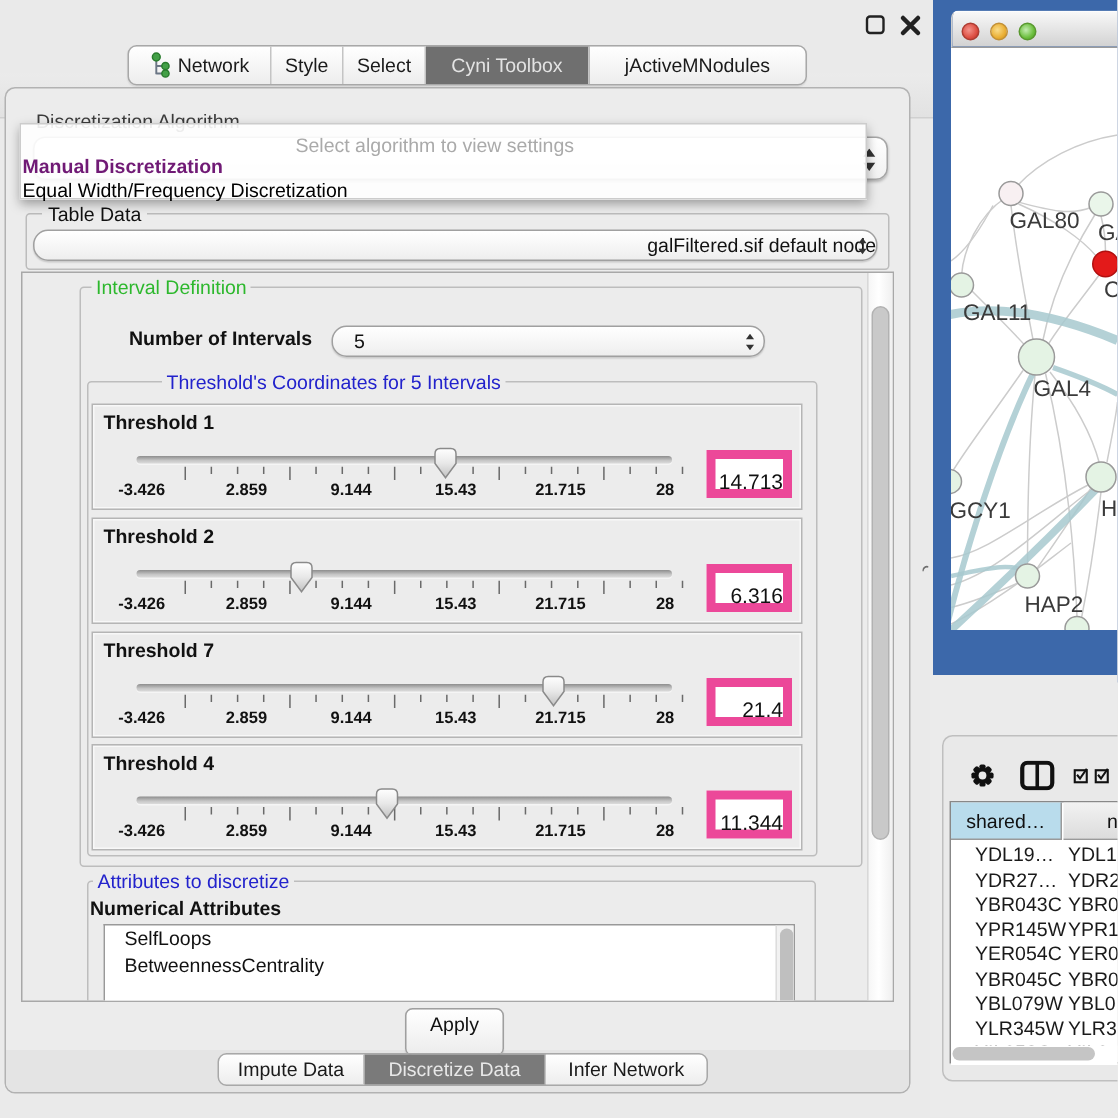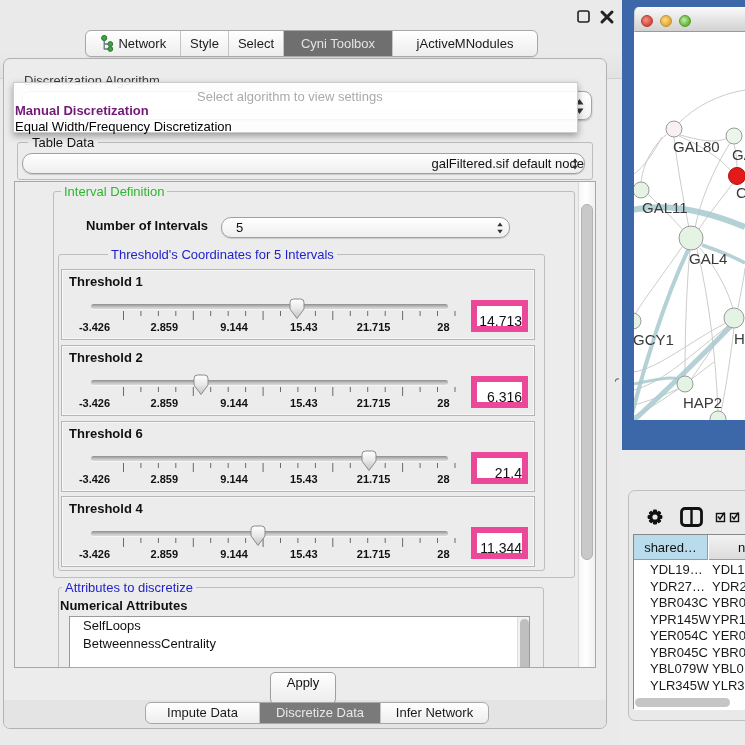--- a/index.html
+++ b/index.html
@@ -119,21 +119,21 @@
   <circle cx="4.2" cy="4" r="2.6" fill="#43a047" stroke="#2a7c2e" stroke-width="1"></circle>
   <circle cx="10.3" cy="10" r="2.4" fill="#43a047" stroke="#2a7c2e" stroke-width="1"></circle>
   <circle cx="10.3" cy="15" r="2.4" fill="#43a047" stroke="#2a7c2e" stroke-width="1"></circle>
  </svg> Network</div>
  <div class="seg" style="width:48px">Style</div>
  <div class="seg" style="width:55px">Select</div>
  <div class="seg dark" style="width:109px">Cyni Toolbox</div>
  <div class="seg" style="width:144px;">jActiveMNodules</div>
 </div>
 <div id="bottabs">
- <div class="seg" style="width:114px">Impute Data</div>
+ <div class="seg" style="width:97px">Impute Data</div>
  <div class="seg dark" style="width:121px">Discretize Data</div>
  <div class="seg" style="width:107px">Infer Network</div>
 </div>
 
 <div id="algolabel">Discretization Algorithm</div>
 <div id="algocombo">
       <svg style="position:absolute;right:7px;top:7px" width="9" height="15" viewBox="0 0 9 15">
 <path d="M4.5 0 L8.5 5.5 L0.5 5.5 Z" fill="#333"></path>
         <path d="M4.5 15 L8.5 9.5 L0.5 9.5 Z" fill="#333"></path>
       </svg>
@@ -244,21 +244,21 @@
 <stop offset="0" stop-color="#ffffff"></stop>
             <stop offset="0.5" stop-color="#e8e8e8"></stop>
             <stop offset="1" stop-color="#c2c2c2"></stop>
           </linearGradient>
         </defs>
 <path d="M 1 4.5 Q 1 1 4.5 1 L 11.5 1 Q 15 1 15 4.5 L 15 11 L 8 20.5 L 1 11 Z" fill="url(#tg345)" stroke="#8a8a8a" stroke-width="1"></path>
 </svg>
 <div class="vbox">6.316</div>
 </div>
     <div class="tbox" style="top:421px;">
-<div class="tname">Threshold 6</div>
+<div class="tname">Threshold 7</div>
 <div class="track"></div>
 <svg class="ticks" width="390" height="12" viewBox="0 0 390 12">
         <line x1="32.5" y1="0" x2="32.5" y2="9" stroke="#6a6a6a" stroke-width="1"></line>
         <line x1="49.9" y1="0" x2="49.9" y2="5" stroke="#6a6a6a" stroke-width="1"></line>
         <line x1="67.4" y1="0" x2="67.4" y2="5" stroke="#6a6a6a" stroke-width="1"></line>
         <line x1="84.8" y1="0" x2="84.8" y2="5" stroke="#6a6a6a" stroke-width="1"></line>
         <line x1="102.3" y1="0" x2="102.3" y2="9" stroke="#6a6a6a" stroke-width="1"></line>
         <line x1="119.7" y1="0" x2="119.7" y2="5" stroke="#6a6a6a" stroke-width="1"></line>
         <line x1="137.2" y1="0" x2="137.2" y2="5" stroke="#6a6a6a" stroke-width="1"></line>
         <line x1="154.6" y1="0" x2="154.6" y2="5" stroke="#6a6a6a" stroke-width="1"></line>

